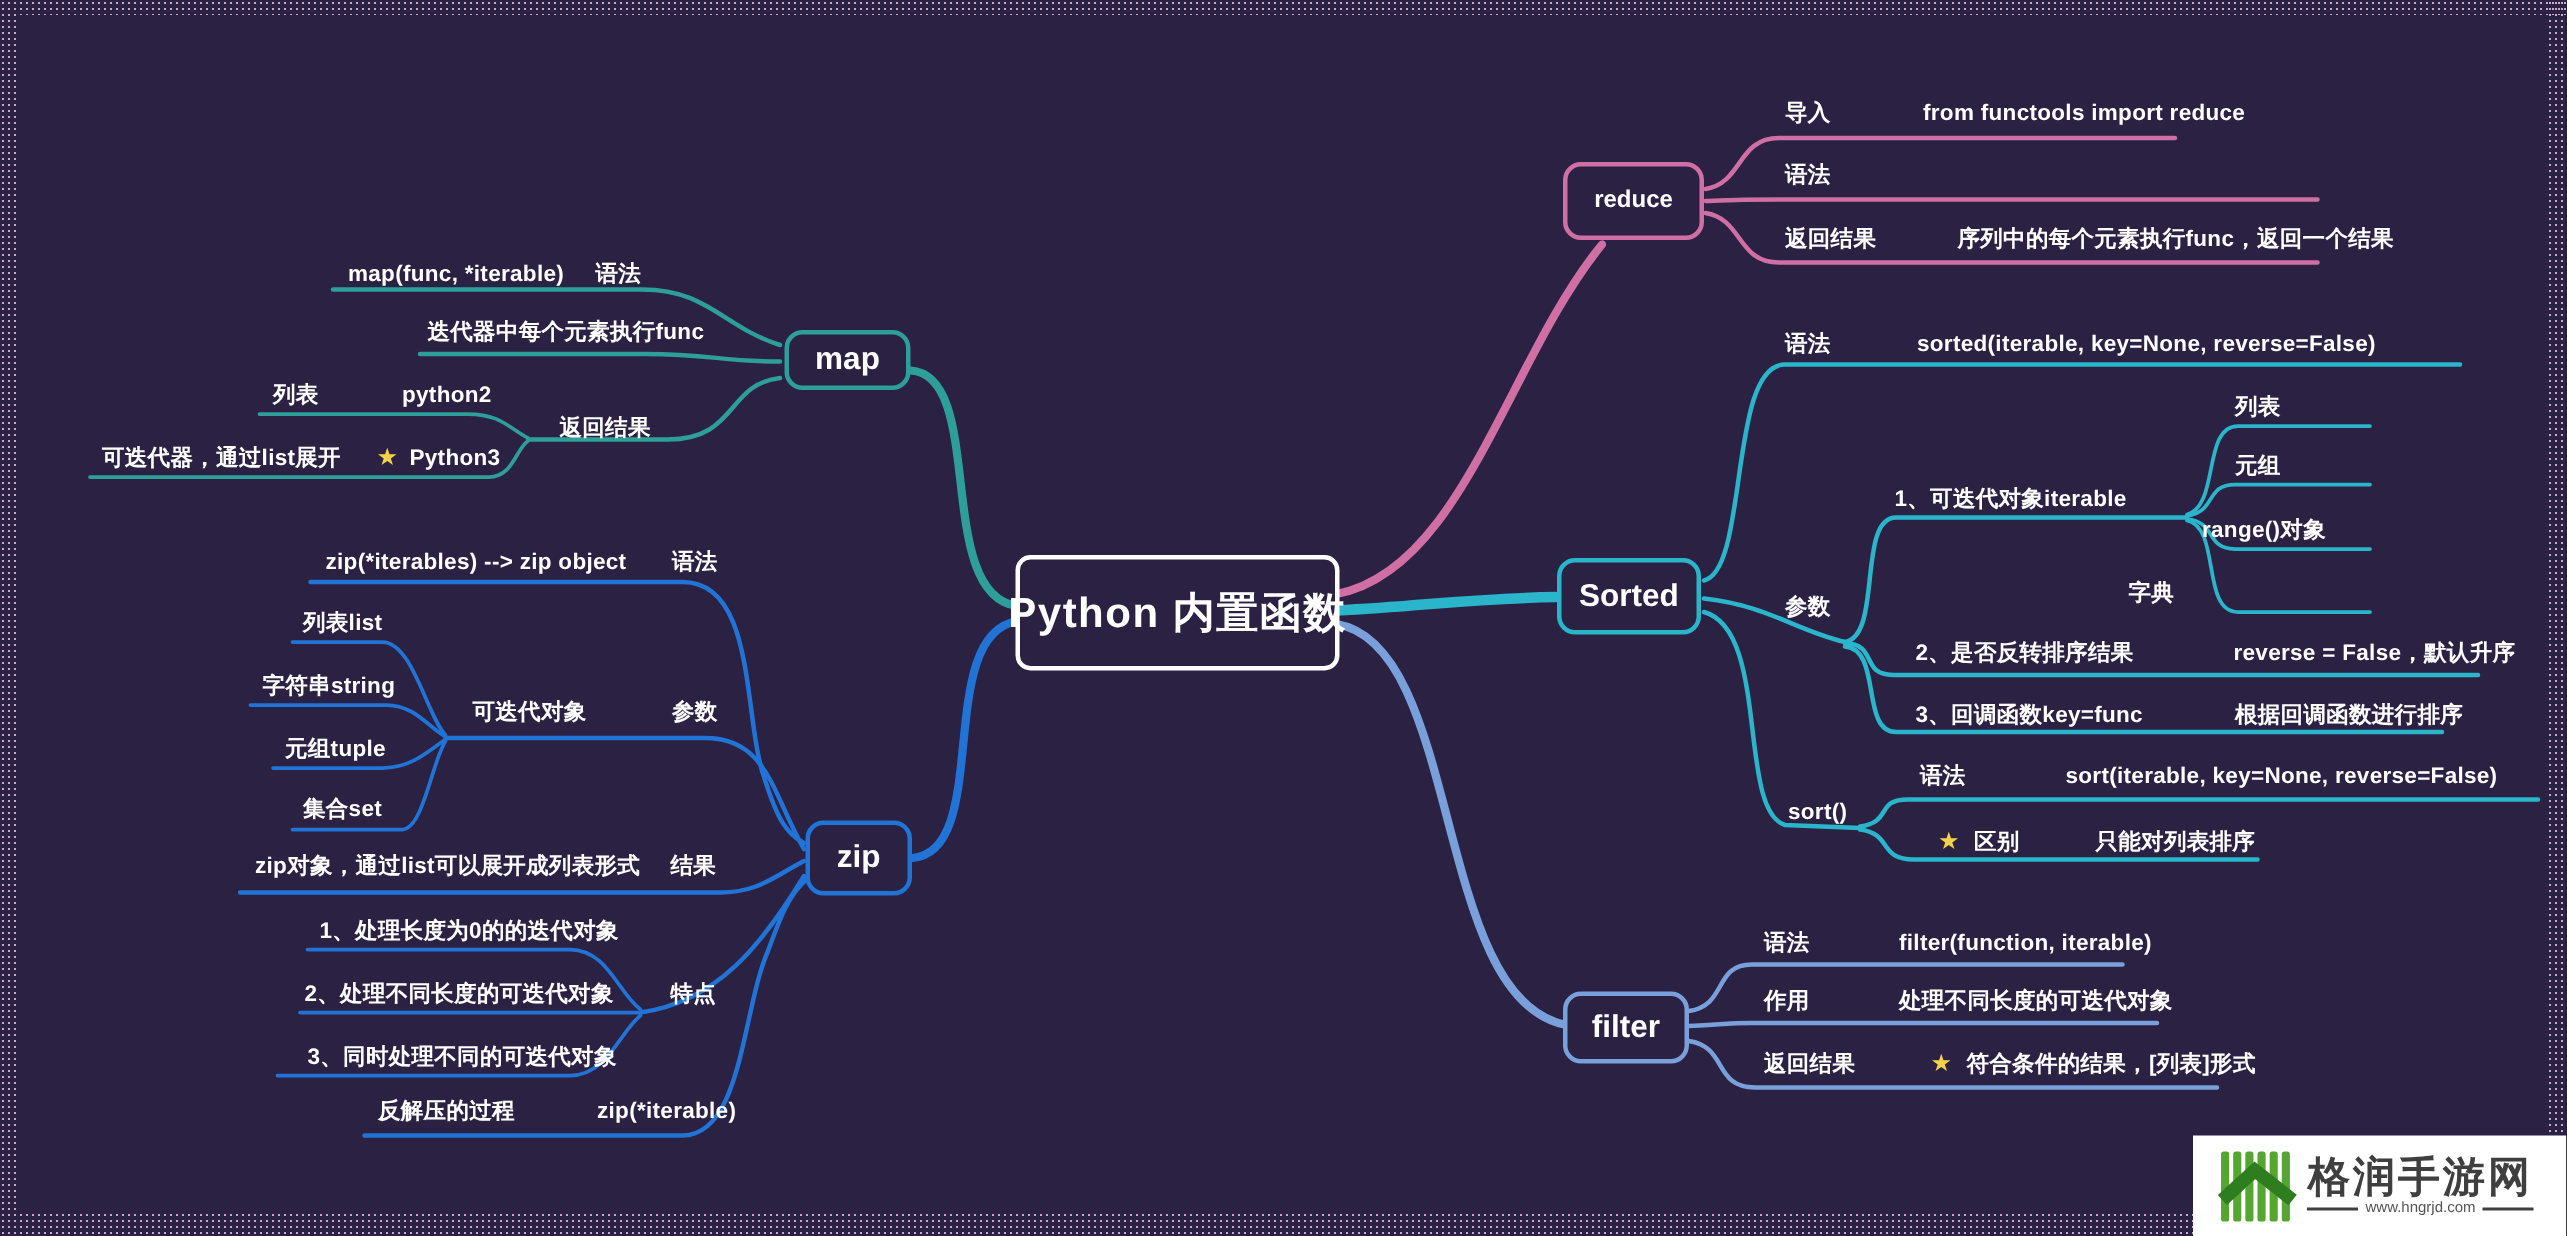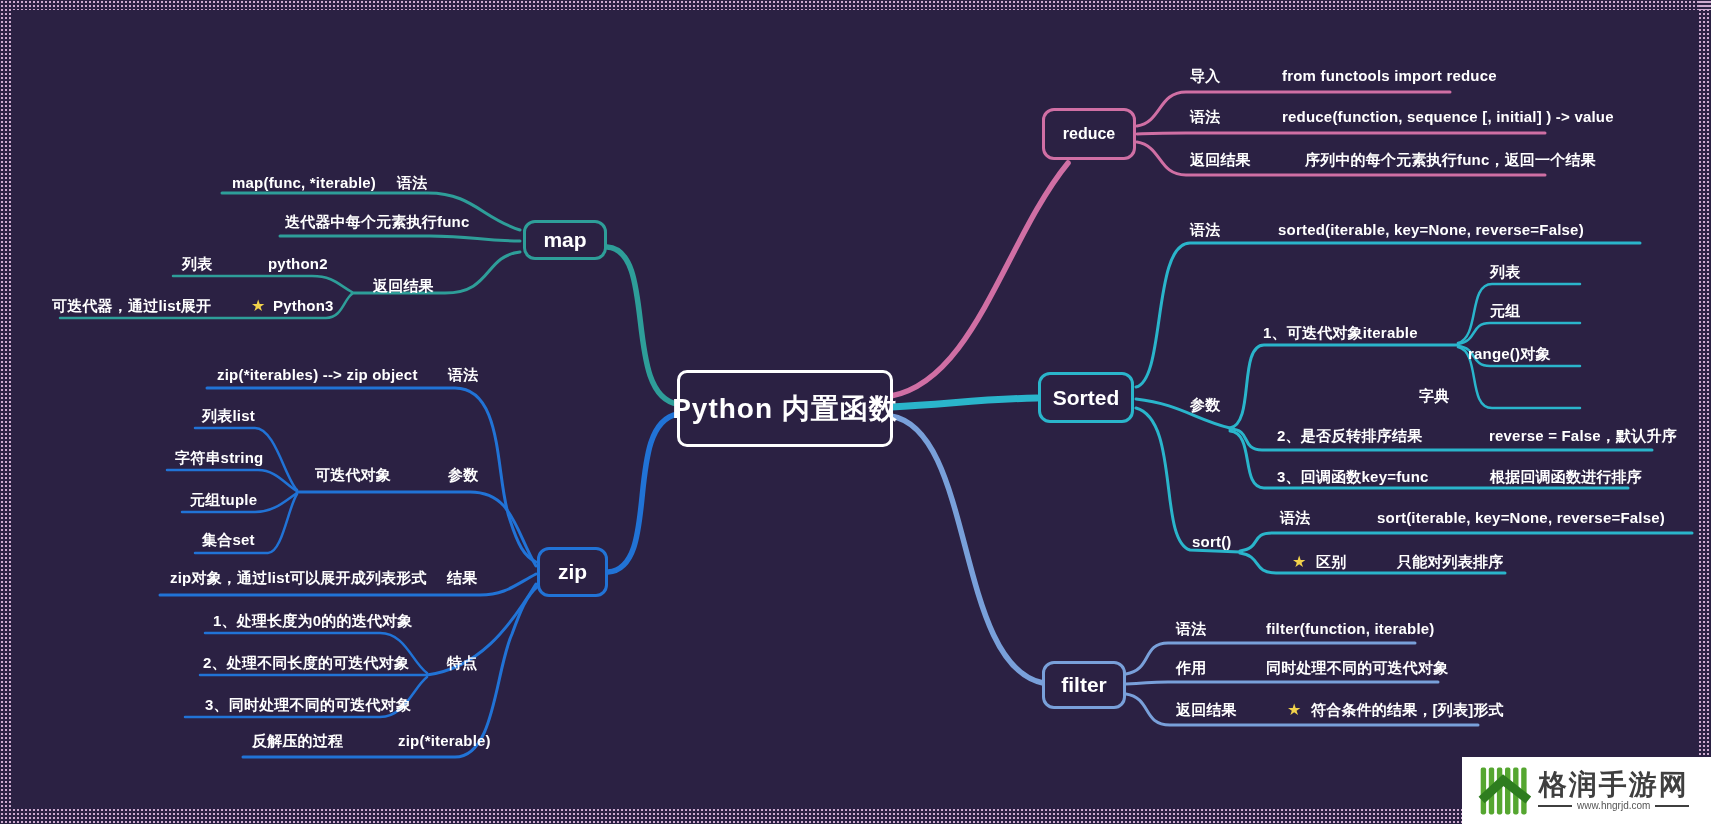--- a/index.html
+++ b/index.html
@@ -148,21 +148,21 @@
   <div class="node node-filter" style="left:1042px;top:661px;width:84px;height:48px;">filter</div>
 
   <span class="lbl" style="left:232px;top:174px;">map(func, *iterable)</span>
   <span class="lbl" style="left:397px;top:174px;">语法</span>
   <span class="lbl" style="left:285px;top:213px;">迭代器中每个元素执行func</span>
   <span class="lbl" style="left:373px;top:277px;">返回结果</span>
   <span class="lbl" style="left:182px;top:255px;">列表</span>
   <span class="lbl" style="left:268px;top:255px;">python2</span>
   <span class="star" style="left:251px;top:297px;">★</span>
   <span class="lbl" style="left:273px;top:297px;">Python3</span>
-  <span class="lbl" style="left:52px;top:297px;">可迭代器，通过list展开</span>
+  <span class="lbl" style="left:68px;top:297px;">可迭代器，通过list展开</span>
 
   <span class="lbl" style="left:217px;top:366px;">zip(*iterables) --&gt; zip object</span>
   <span class="lbl" style="left:448px;top:366px;">语法</span>
   <span class="lbl" style="left:202px;top:407px;">列表list</span>
   <span class="lbl" style="left:175px;top:449px;">字符串string</span>
   <span class="lbl" style="left:190px;top:491px;">元组tuple</span>
   <span class="lbl" style="left:202px;top:531px;">集合set</span>
   <span class="lbl" style="left:315px;top:466px;">可迭代对象</span>
   <span class="lbl" style="left:448px;top:466px;">参数</span>
   <span class="lbl" style="left:170px;top:569px;">zip对象，通过list可以展开成列表形式</span>
@@ -170,21 +170,20 @@
   <span class="lbl" style="left:213px;top:612px;">1、处理长度为0的的迭代对象</span>
   <span class="lbl" style="left:203px;top:654px;">2、处理不同长度的可迭代对象</span>
   <span class="lbl" style="left:447px;top:654px;">特点</span>
   <span class="lbl" style="left:205px;top:696px;">3、同时处理不同的可迭代对象</span>
   <span class="lbl" style="left:252px;top:732px;">反解压的过程</span>
   <span class="lbl" style="left:398px;top:732px;">zip(*iterable)</span>
 
   <span class="lbl" style="left:1190px;top:67px;">导入</span>
   <span class="lbl" style="left:1282px;top:67px;">from functools import reduce</span>
   <span class="lbl" style="left:1190px;top:108px;">语法</span>
-  <span class="lbl" style="left:1282px;top:108px;">reduce(function, sequence [, initial] ) -&gt; value</span>
   <span class="lbl" style="left:1190px;top:151px;">返回结果</span>
   <span class="lbl" style="left:1305px;top:151px;">序列中的每个元素执行func，返回一个结果</span>
 
   <span class="lbl" style="left:1190px;top:221px;">语法</span>
   <span class="lbl" style="left:1278px;top:221px;">sorted(iterable, key=None, reverse=False)</span>
   <span class="lbl" style="left:1490px;top:263px;">列表</span>
   <span class="lbl" style="left:1490px;top:302px;">元组</span>
   <span class="lbl" style="left:1468px;top:345px;">range()对象</span>
   <span class="lbl" style="left:1407px;top:387px;margin-left:12px;">字典</span>
   <span class="lbl" style="left:1263px;top:324px;">1、可迭代对象iterable</span>
@@ -196,21 +195,21 @@
   <span class="lbl" style="left:1192px;top:533px;">sort()</span>
   <span class="lbl" style="left:1280px;top:509px;">语法</span>
   <span class="lbl" style="left:1377px;top:509px;">sort(iterable, key=None, reverse=False)</span>
   <span class="star" style="left:1292px;top:553px;">★</span>
   <span class="lbl" style="left:1316px;top:553px;">区别</span>
   <span class="lbl" style="left:1397px;top:553px;">只能对列表排序</span>
 
   <span class="lbl" style="left:1176px;top:620px;">语法</span>
   <span class="lbl" style="left:1266px;top:620px;">filter(function, iterable)</span>
   <span class="lbl" style="left:1176px;top:659px;">作用</span>
-  <span class="lbl" style="left:1266px;top:659px;">同时处理不同的可迭代对象</span>
+  <span class="lbl" style="left:1266px;top:659px;">处理不同长度的可迭代对象</span>
   <span class="lbl" style="left:1176px;top:701px;">返回结果</span>
   <span class="star" style="left:1287px;top:701px;">★</span>
   <span class="lbl" style="left:1311px;top:701px;">符合条件的结果，[列表]形式</span>
 
   <div class="dots" style="left:0;top:0;width:1711px;height:10px;"></div>
   <div class="dots" style="left:0;top:0;width:13px;height:824px;"></div>
   <div class="dots" style="left:1698px;top:0;width:13px;height:824px;"></div>
   <div class="dots" style="left:0;top:808px;width:1711px;height:16px;"></div>
 
   <div class="watermark">

